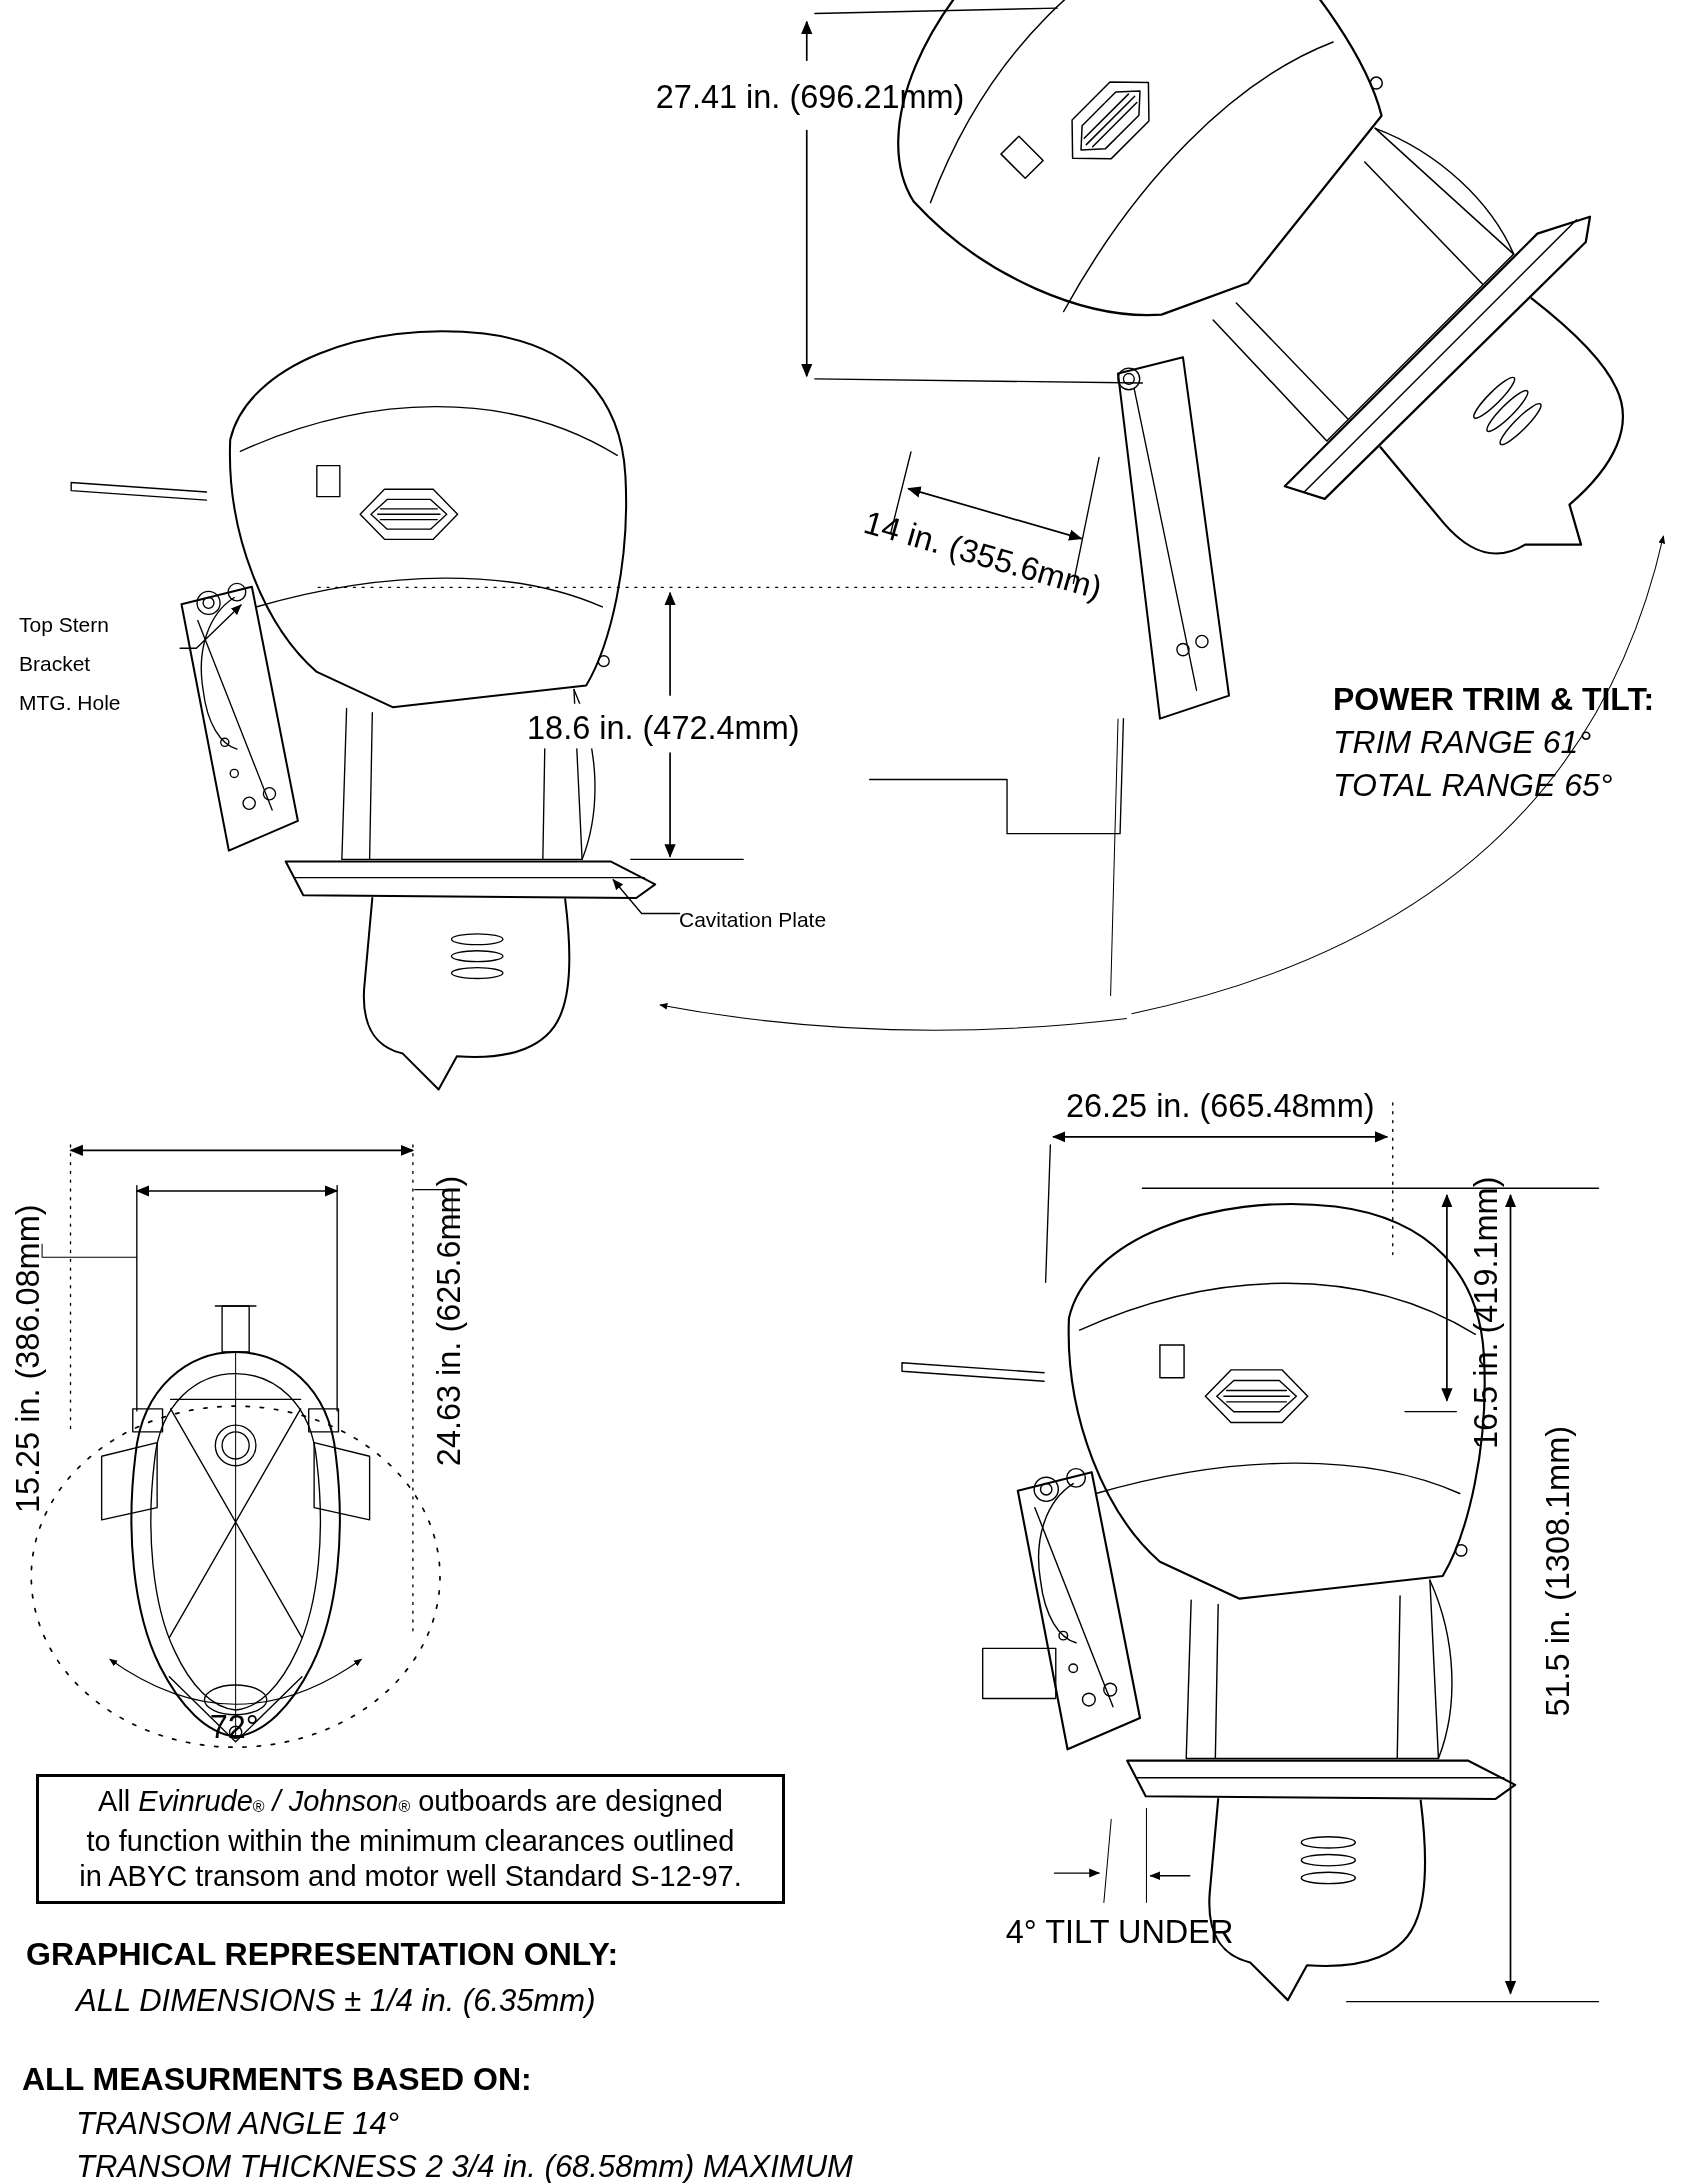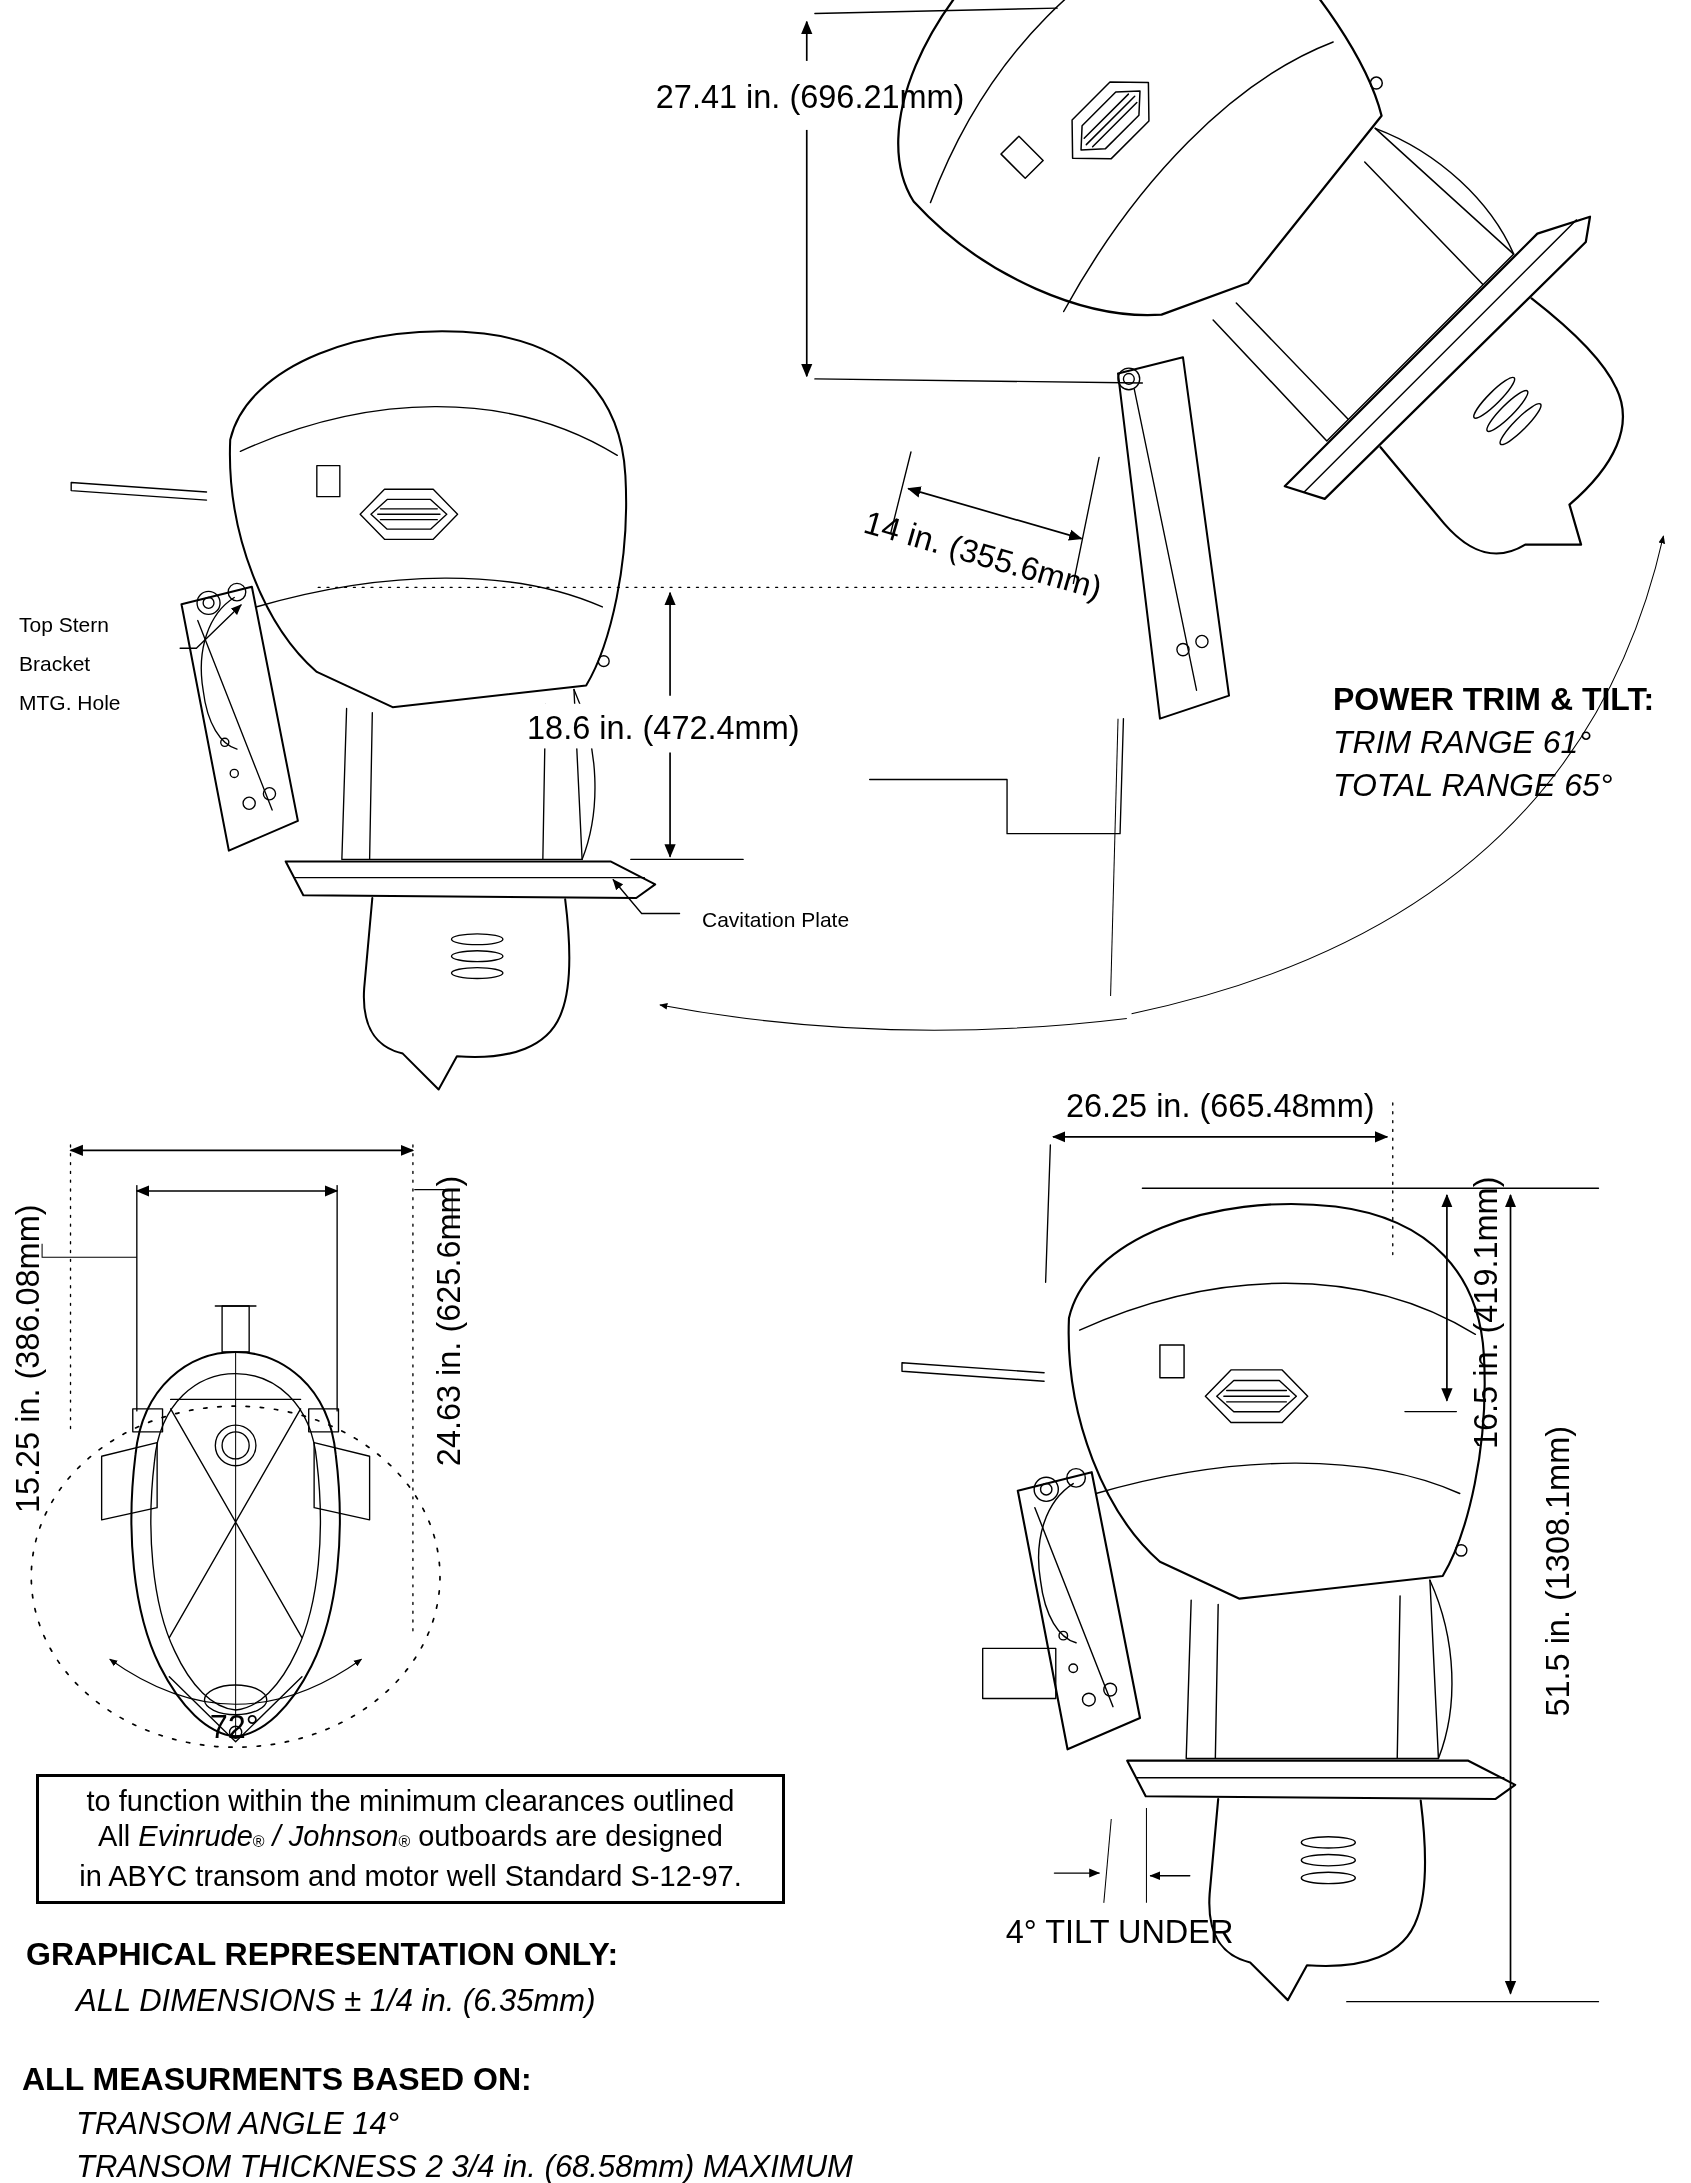--- a/index.html
+++ b/index.html
@@ -164,33 +164,33 @@
     <text class="dimtxt" x="1486" y="2872">4° TILT UNDER</text>
   </g>
 </svg>
 
 <div class="overlay lbl" style="left:19px;top:605px;">
   <div>Top Stern</div>
   <div>Bracket</div>
   <div>MTG. Hole</div>
 </div>
 
-<div class="overlay lbl" style="left:679px;top:900px;margin-left:23px;">Cavitation Plate</div>
+<div class="overlay lbl" style="left:679px;top:900px;">Cavitation Plate</div>
 
 <div class="overlay" style="left:1333px;top:678px;">
   <div class="pt-title">POWER TRIM &amp; TILT:</div>
   <div class="pt-line">TRIM RANGE 61°</div>
   <div class="pt-line">TOTAL RANGE 65°</div>
 </div>
 
 <div class="overlay notice">
-  <div>to function within the minimum clearances outlined</div>
   <div>
     <span>All </span><span class="it">Evinrude</span><span class="reg">®</span><span class="it"> / </span><span class="it">Johnson</span><span class="reg">®</span><span> outboards are designed</span>
   </div>
+  <div>to function within the minimum clearances outlined</div>
   <div>in ABYC transom and motor well Standard S-12-97.</div>
 </div>
 
 <div class="overlay foot-b" style="left:26px;top:1936px;">GRAPHICAL REPRESENTATION ONLY:</div>
 <div class="overlay foot-i" style="left:28px;top:1983px;">ALL DIMENSIONS ± 1/4 in. (6.35mm)</div>
 <div class="overlay foot-b" style="left:22px;top:2061px;">ALL MEASURMENTS BASED ON:</div>
 <div class="overlay foot-i" style="left:28px;top:2106px;">TRANSOM ANGLE 14°</div>
 <div class="overlay foot-i" style="left:28px;top:2149px;">TRANSOM THICKNESS 2 3/4 in. (68.58mm) MAXIMUM</div>
 
 

